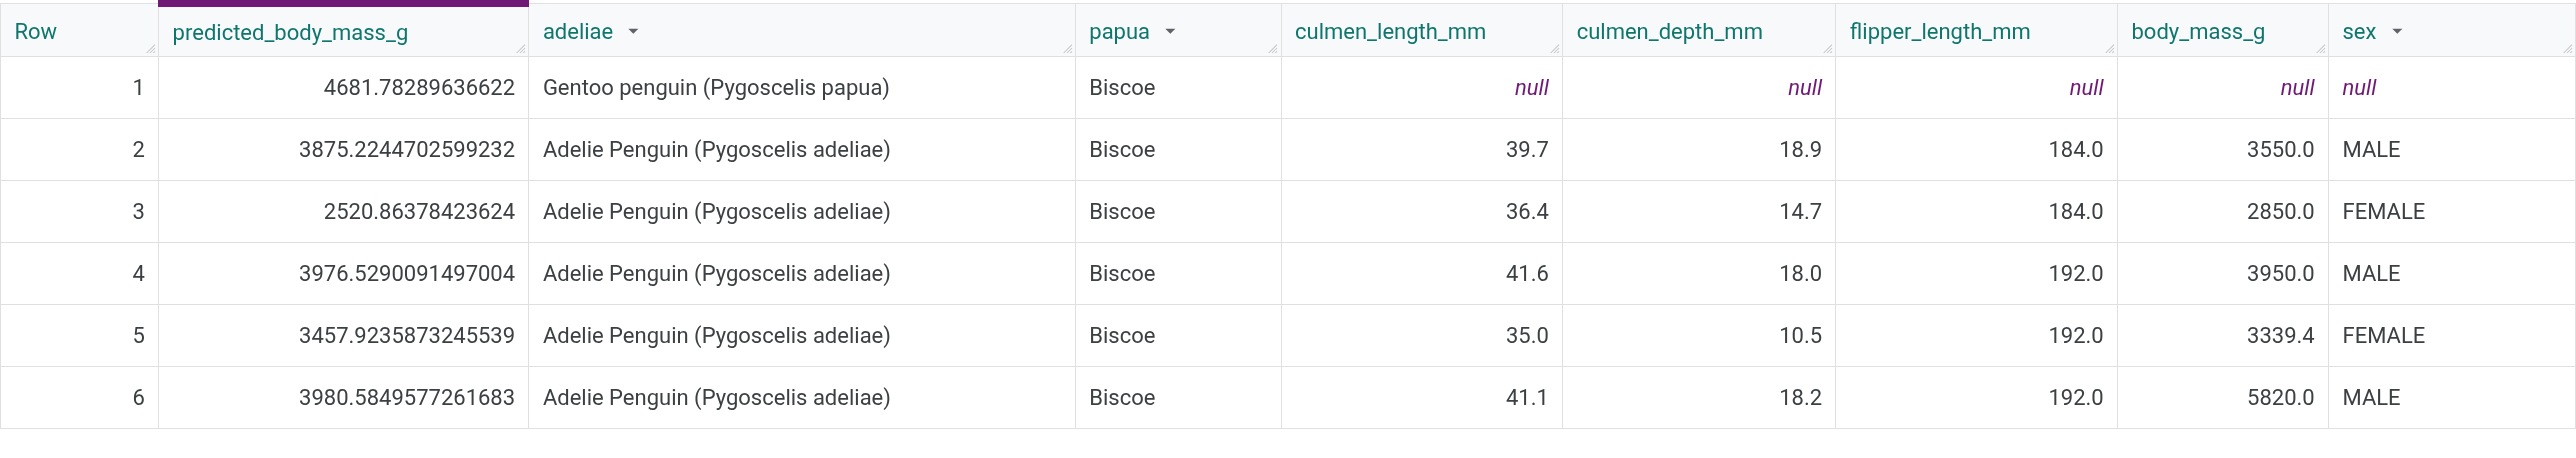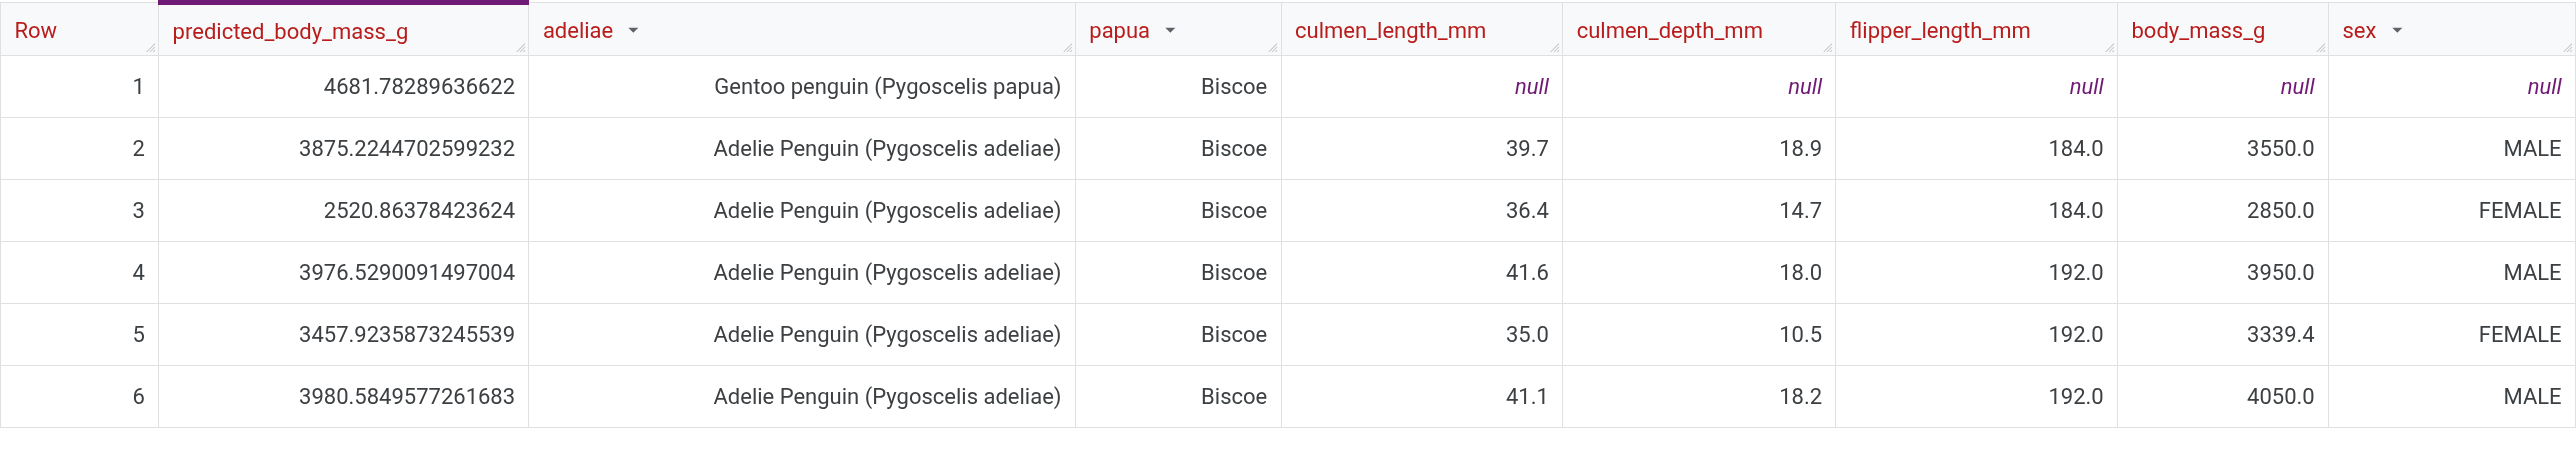--- a/index.html
+++ b/index.html
@@ -20,38 +20,38 @@
     border: 0.8px solid #e0e0e0;
     padding: 0 13.4px;
     height: 62px;
     position: relative;
     white-space: nowrap;
     overflow: hidden;
   }
   .table th {
     background: #f8f9fa;
     font-weight: 400;
-    color: #b91c1c;
+    color: #0f766e;
     text-align: left;
     height: 53px;
   }
   .table th.active-tab {
-    border-top: 5px solid #701a75;
+    border-top: 7px solid #701a75;
   }
   .col-row { width: 150px; }
   .col-pred { width: 351px; }
   .col-species { width: 518px; }
   .col-island { width: 195px; }
   .col-culmen-l { width: 267px; }
   .col-culmen-d { width: 259px; }
   .col-flipper { width: 267px; }
   .col-mass { width: 200px; }
   .col-sex { width: 234px; }
   .num { text-align: right; }
-  .text { text-align: right; }
+  .text { text-align: left; }
   .null { color: #701a75; font-style: italic; }
   .resize-handle {
     position: absolute;
     right: 1.7px;
     bottom: 1.7px;
     width: 11.7px;
     height: 11.7px;
     opacity: 0.35;
   }
   .resize-handle svg { display:block; }
@@ -220,18 +220,18 @@
         <td class="text">FEMALE</td>
       </tr>
       <tr>
         <td class="num">6</td>
         <td class="num">3980.5849577261683</td>
         <td class="text">Adelie Penguin (Pygoscelis adeliae)</td>
         <td class="text">Biscoe</td>
         <td class="num">41.1</td>
         <td class="num">18.2</td>
         <td class="num">192.0</td>
-        <td class="num">4050.0</td>
+        <td class="num">5820.0</td>
         <td class="text">MALE</td>
       </tr>
     </tbody>
 </table>
 
 
 </body></html>

